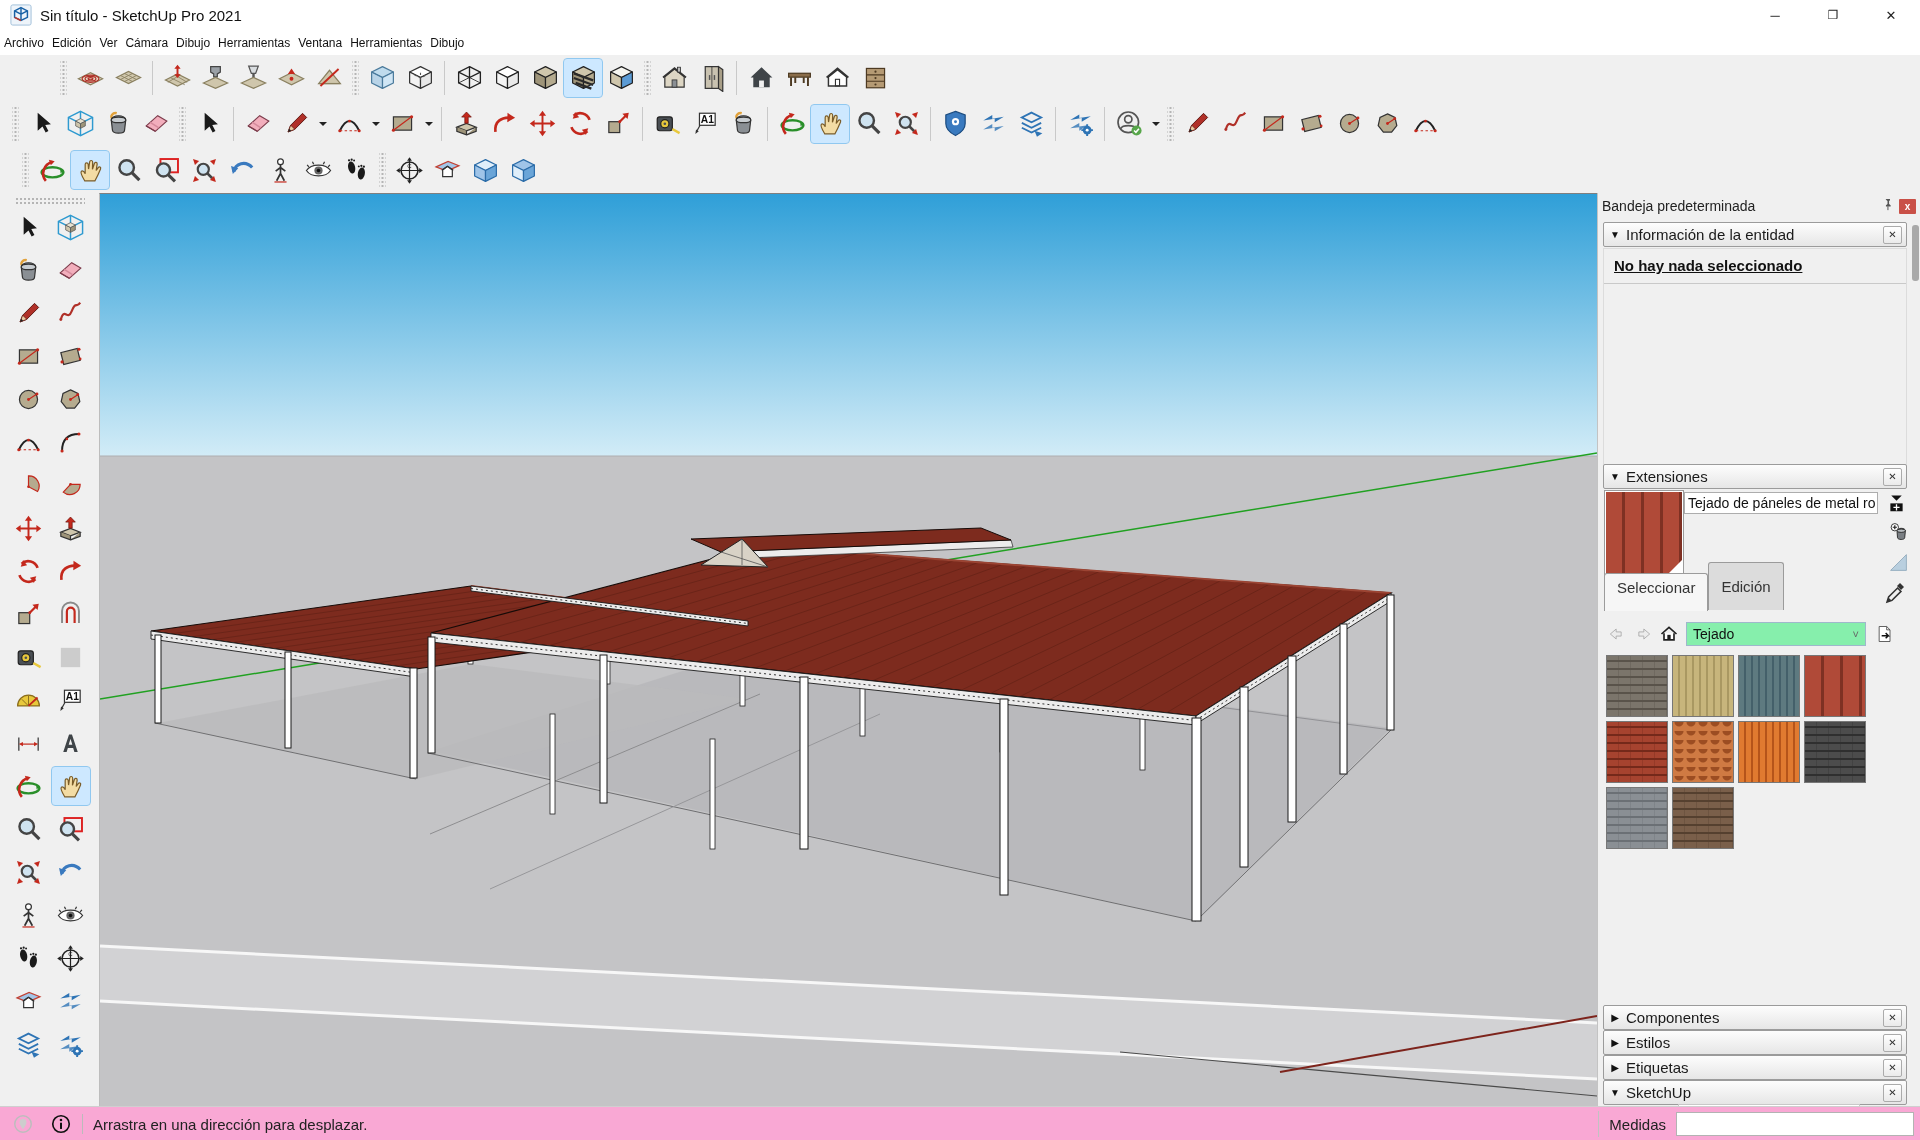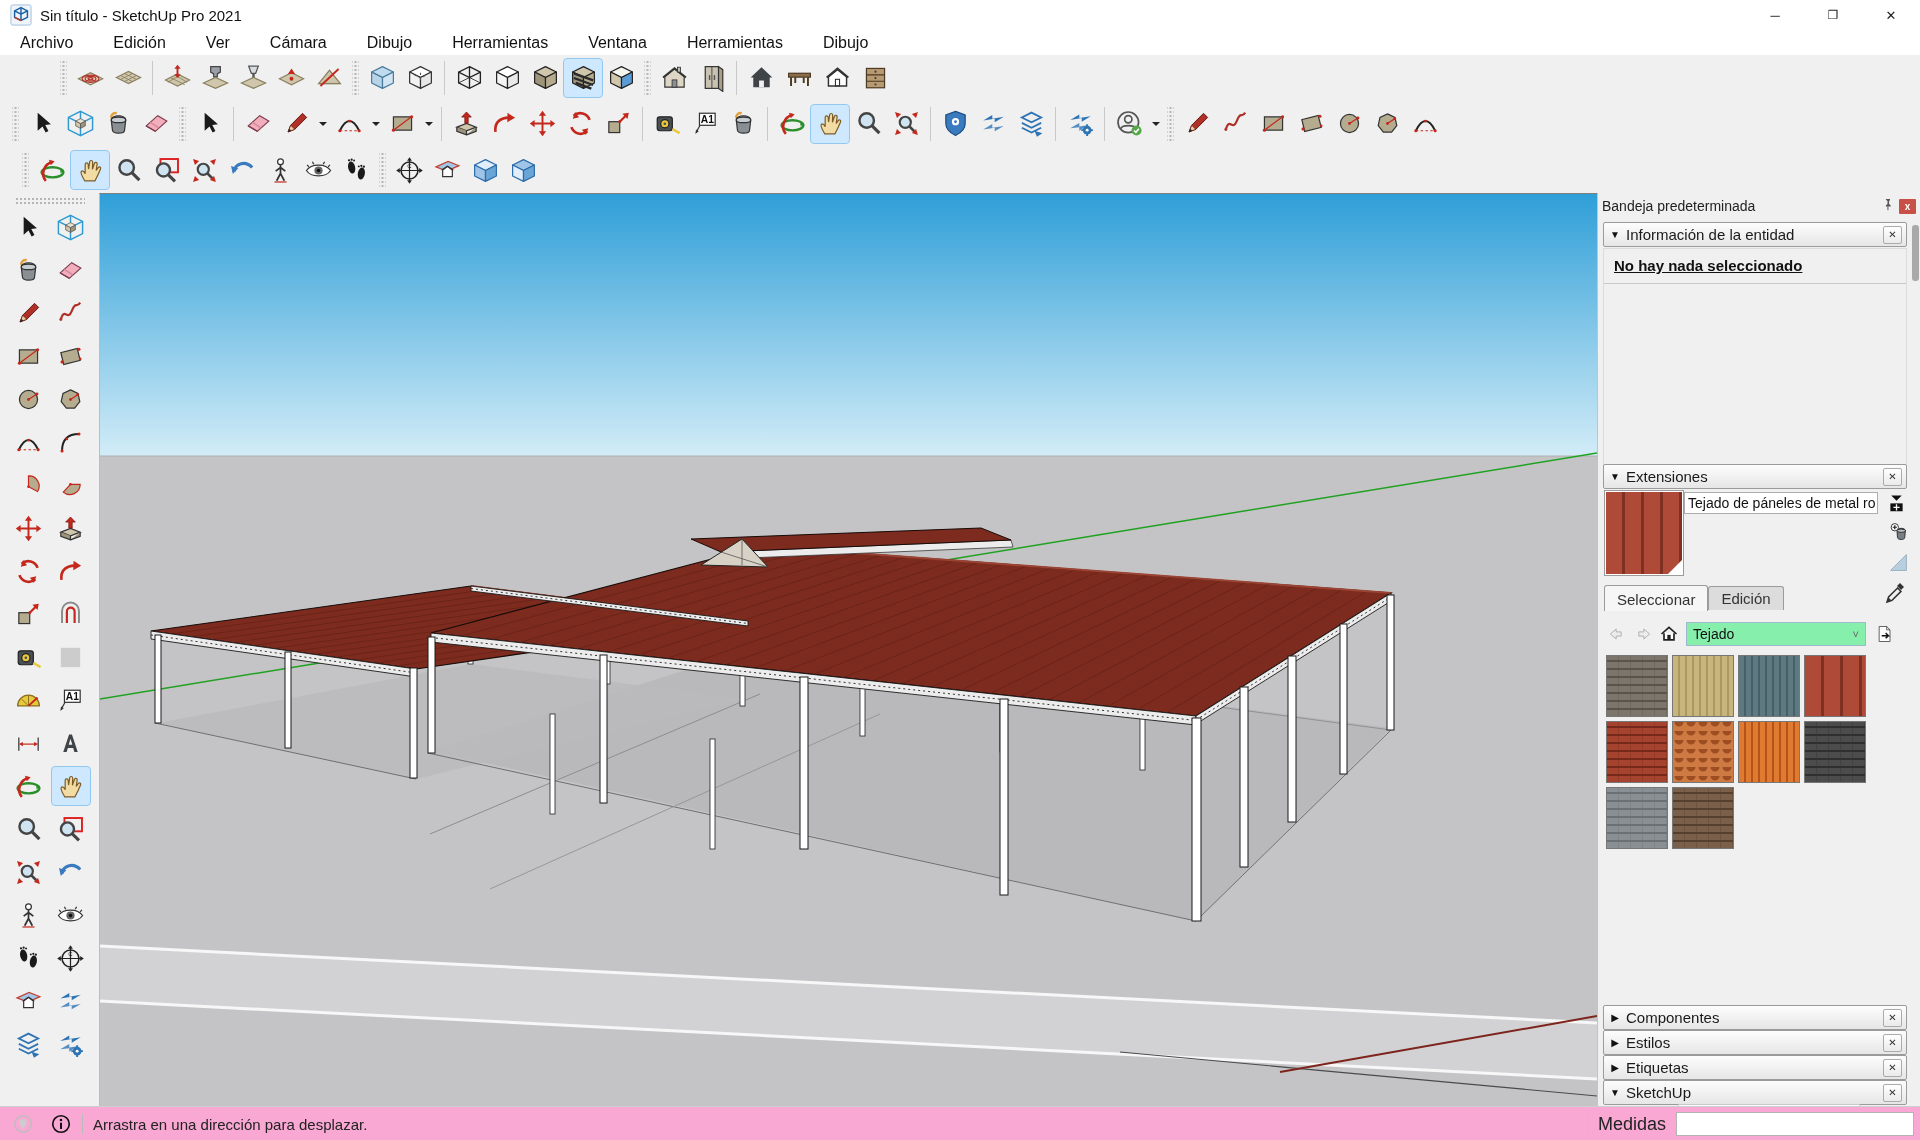--- a/index.html
+++ b/index.html
@@ -6,21 +6,21 @@
     font-family:"Liberation Sans",sans-serif;background:#f0f0f0;color:#111;}
   
   #titlebar{position:absolute;left:0;top:0;width:1920px;height:30px;background:#ffffff;
     display:flex;align-items:center;border-bottom:1px solid #e6e6e6;}
   #titlebar .applogo{width:22px;height:22px;margin:0 8px 0 10px;}
   #titlebar .title{font-size:15px;color:#111;}
   #wincontrols{margin-left:auto;display:flex;height:30px;}
   .winbtn{width:58px;height:30px;display:flex;align-items:center;justify-content:center;font-size:13px;color:#222;}
   #menubar{position:absolute;left:0;top:30px;width:1920px;height:25px;background:#ffffff;
     display:flex;align-items:center;border-bottom:1px solid #d9d9d9;}
-  .menuitem{font-size:16px;padding:0 20px;height:25px;display:flex;align-items:center;color:#111;}
+  .menuitem{font-size:12px;padding:0 4px;height:25px;display:flex;align-items:center;color:#111;}
   
   #toolbars{position:absolute;left:0;top:55px;width:1920px;height:138px;background:#f0f0f0;}
   .trow{display:flex;align-items:center;height:46px;}
   #trow1{padding-left:56px;height:45px;}
   #trow2{padding-left:8px;height:47px;}
   #trow3{padding-left:18px;height:46px;}
   .tool{width:38px;height:38px;display:flex;align-items:center;justify-content:center;border-radius:3px;flex:0 0 auto;}
   .tool svg{width:29px;height:29px;}
   .tool.sel{background:#cde8ff;outline:1px solid #90c8f0;}
   .dd{width:15px;height:38px;display:flex;align-items:center;justify-content:center;flex:0 0 auto;}
@@ -53,42 +53,42 @@
   #entitycontent .noselect{font-weight:bold;font-size:15px;padding:8px 0 0 10px;}
   #entitycontent .hr{margin-top:9px;border-top:1px solid #c9c9c9;}
   #matthumb{position:absolute;left:6px;top:297px;width:76px;height:82px;border:1px solid #9b9b9b;background:#fff;padding:1px;}
   #matthumb .tex{width:100%;height:100%;position:relative;}
   #matthumb .corner{position:absolute;right:0;bottom:0;width:0;height:0;border-left:14px solid transparent;border-bottom:14px solid #ffffff;}
   #matname{position:absolute;left:86px;top:299px;width:186px;height:20px;background:#fff;border:1px solid #adadad;
     font-size:14px;line-height:20px;padding:0 3px;white-space:nowrap;overflow:hidden;}
   .matbtn{position:absolute;width:24px;height:24px;display:flex;align-items:center;justify-content:center;}
   .matbtn svg{width:21px;height:21px;}
   #tabsrow{position:absolute;left:6px;top:391px;width:300px;height:26px;display:flex;align-items:flex-end;}
-  .tab{font-size:15px;padding:3px 12px;border:1px solid #9b9b9b;border-bottom:none;border-radius:3px 3px 0 0;background:#dcdcdc;color:#333;margin-top:48px;}
+  .tab{font-size:15px;padding:15px 12px;border:1px solid #9b9b9b;border-bottom:none;border-radius:3px 3px 0 0;background:#dcdcdc;color:#333;margin-top:48px;}
   .tab.active{background:#f6f6f6;position:relative;top:1px;padding-top:5px;}
   #eyedrop{position:absolute;right:14px;top:388px;width:24px;height:24px;}
   #navrow{position:absolute;left:6px;top:428px;width:300px;height:26px;display:flex;align-items:center;}
   .navbtn{width:26px;height:24px;display:flex;align-items:center;justify-content:center;}
   .navbtn svg{width:20px;height:20px;}
   #collselect{width:172px;height:22px;background:#86efac;border:1px solid #9fb8cc;margin-left:4px;
     display:flex;align-items:center;font-size:14px;padding-left:6px;}
   #collselect .chev{margin-left:auto;margin-right:6px;color:#666;font-size:11px;}
   #detailbtn{margin-left:6px;}
   #swatches{position:absolute;left:8px;top:462px;width:264px;display:grid;grid-template-columns:repeat(4,62px);gap:4px;}
   .swatch{width:60px;height:60px;border:1px solid #777;}
   #trayscroll{position:absolute;right:3px;top:32px;width:7px;height:56px;background:#a9a9a9;border-radius:3px;}
   
   #statusbar{position:absolute;left:0;top:1106px;width:1920px;height:34px;background:#f9a8d4;border-top:1px solid #cfcfcf;
     display:flex;align-items:center;font-size:15px;}
   #statusbar .sicon{width:22px;height:22px;margin-left:12px;}
   #statusbar .ssep{width:1px;height:20px;background:#bbb;margin:0 10px;}
   #hinttext{color:#222;}
   #measures{margin-left:auto;display:flex;align-items:center;}
   #measures .msep{width:1px;height:26px;background:#c2c2c2;margin-right:10px;}
-  #measures .mlabel{font-size:18px;color:#222;}
+  #measures .mlabel{font-size:15px;color:#222;}
   #measuresinput{width:228px;height:22px;border:1px solid #b3b3b3;background:#fff;margin:0 6px 0 10px;font-size:14px;padding:0 4px;}
 </style>
 </head>
 <body>
 
 <div id="titlebar">
   <svg class="applogo" viewBox="0 0 24 24">
     <rect x="1" y="1" width="22" height="22" rx="2" fill="#eef4fa" stroke="#9dbcd8"></rect>
     <g fill="none" stroke="#1861a5" stroke-width="1.6">
       <path d="M12 4l7 3.5v7L12 18l-7-3.5v-7z"></path>

